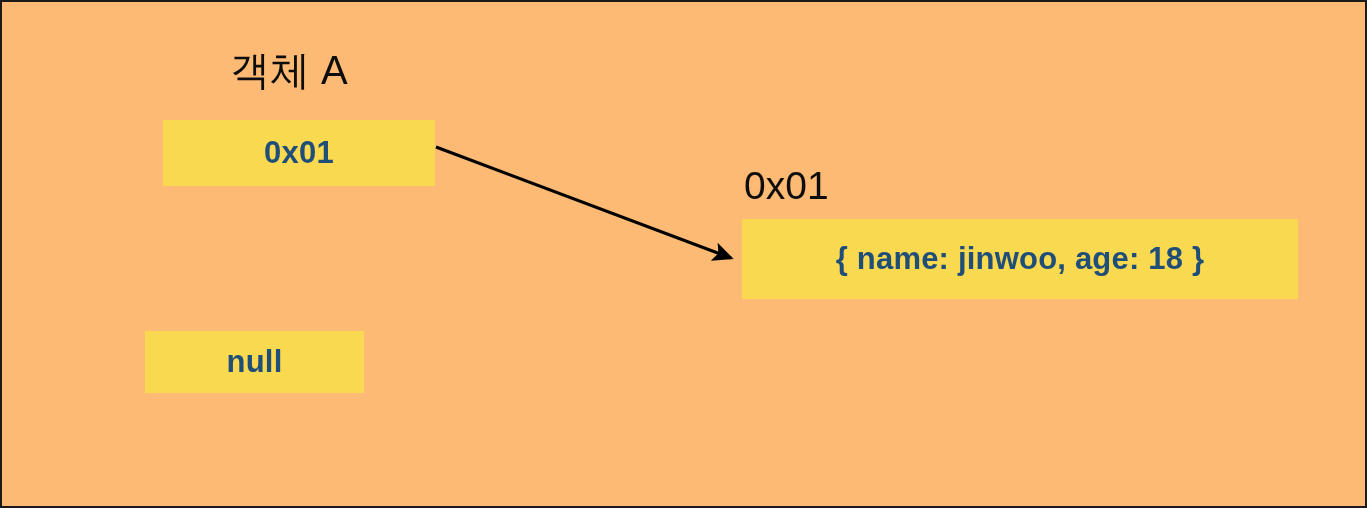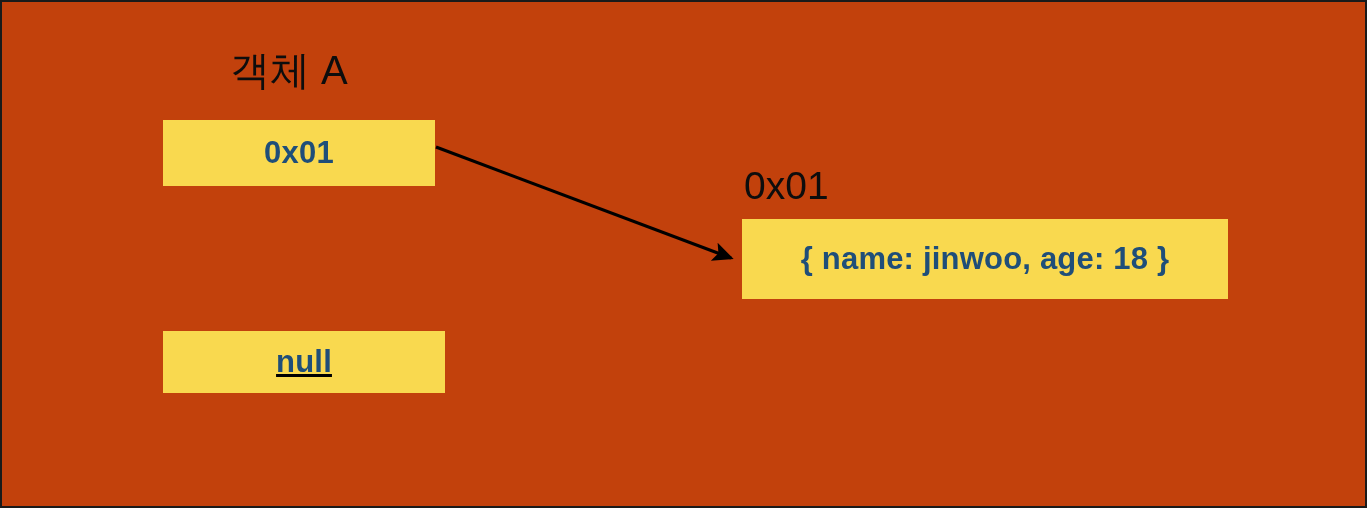--- a/index.html
+++ b/index.html
@@ -7,21 +7,21 @@
     padding: 0;
     background: #ffffff;
   }
   body {
     font-family: "Liberation Sans", "DejaVu Sans", sans-serif;
   }
   #canvas {
     position: relative;
     width: 1367px;
     height: 508px;
-    background: #c2410c;
+    background: #fdba74;
     box-sizing: border-box;
     border: 2px solid #1a1a1a;
     overflow: hidden;
   }
   .frame-inner {
     position: absolute;
     inset: 0;
   }
 
   
@@ -44,33 +44,32 @@
   #box-pointer {
     left: 161px;
     top: 118px;
     width: 272px;
     height: 66px;
   }
   #box-pointer .box-text { font-size: 31px; }
 
   
   #box-copy {
-    left: 161px;
+    left: 143px;
     top: 329px;
-    width: 282px;
+    width: 219px;
     height: 62px;
-    text-decoration: underline;
   }
   #box-copy .box-text { font-size: 31px; }
 
   
   #box-object {
     left: 740px;
     top: 217px;
-    width: 486px;
+    width: 556px;
     height: 80px;
   }
   #box-object .box-text { font-size: 31px; }
 
   
   .label {
     position: absolute;
     color: #0d0d0d;
     white-space: nowrap;
     font-weight: 500;

